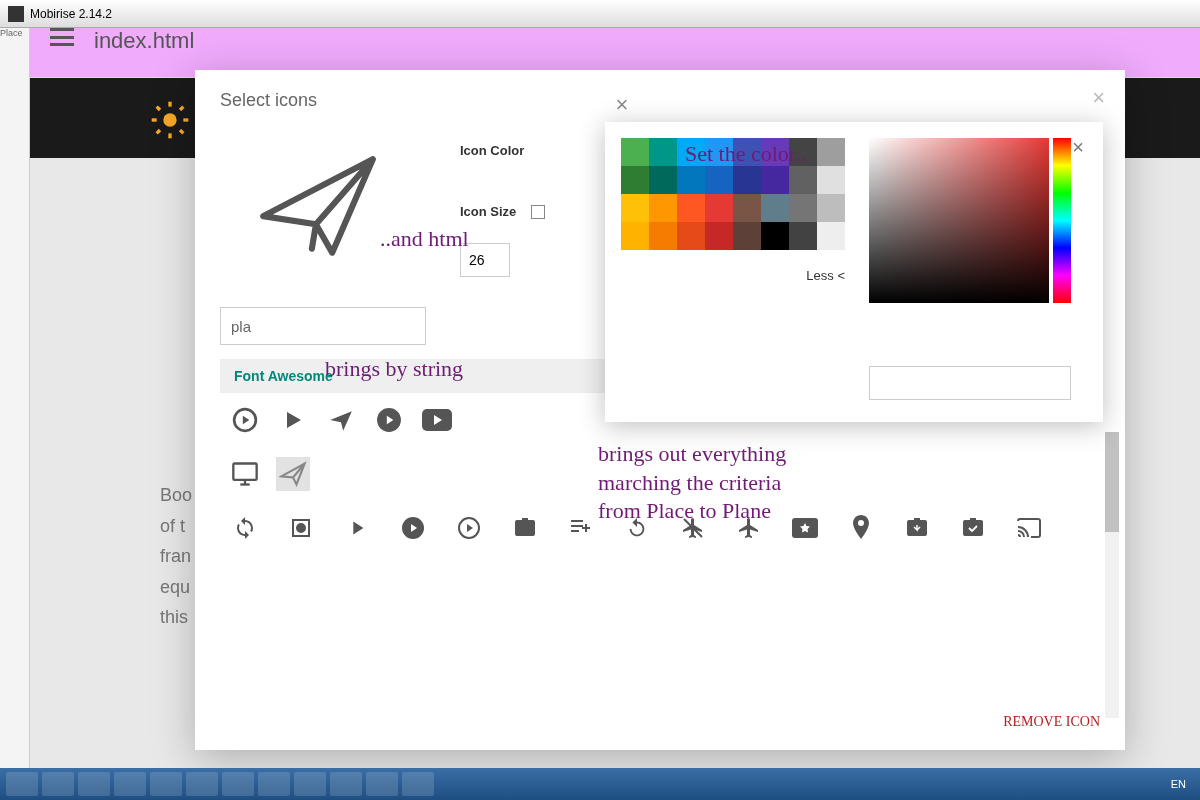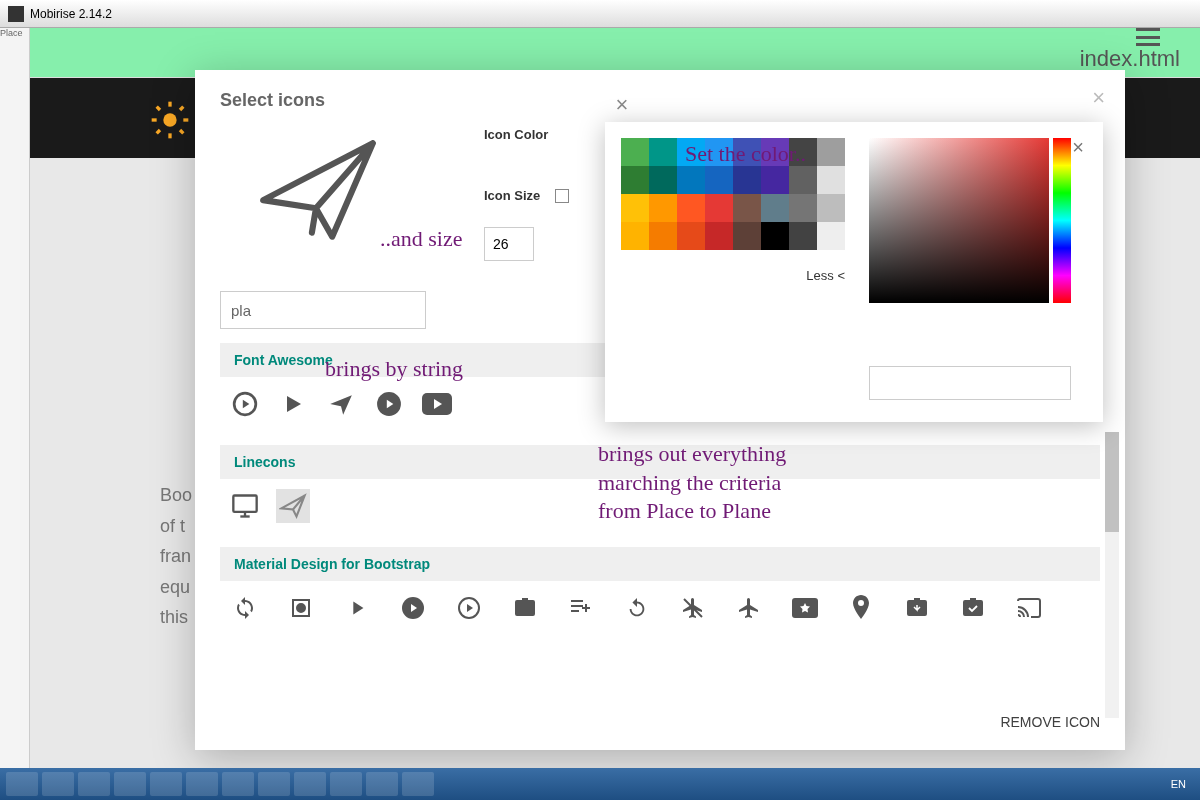--- a/index.html
+++ b/index.html
@@ -1,43 +1,43 @@
 <!DOCTYPE html>
 <html><head>
 <meta charset="utf-8">
 <style>
 * { box-sizing: border-box; margin: 0; padding: 0; }
 body { font-family: Arial, sans-serif; width: 1200px; height: 800px; overflow: hidden; position: relative; background: #e8e8e8; }
 .win-title { height: 28px; background: linear-gradient(#fff,#ddd); border-bottom: 1px solid #aaa; display: flex; align-items: center; padding: 0 8px; font-size: 12px; }
 .win-title .logo { width: 16px; height: 16px; background: #333; margin-right: 6px; }
-.app-topbar { position: absolute; top: 28px; left: 30px; right: 0; height: 50px; background: #86efac; display: flex; align-items: flex-end; padding: 0 20px; border-bottom: 1px solid #ddd; flex-direction: column; }
+.app-topbar { position: absolute; top: 28px; left: 30px; right: 0; height: 50px; background: #f0abfc; display: flex; align-items: flex-start; padding: 0 20px; border-bottom: 1px solid #ddd; }
 .hamburger { width: 24px; height: 18px; display: flex; flex-direction: column; justify-content: space-between; margin-right: 20px; }
 .hamburger span { height: 3px; background: #555; }
 .filename { font-size: 22px; color: #555; }
 .darkstrip { position: absolute; top: 78px; left: 30px; right: 0; height: 80px; background: #1a1a1a; }
 .sun-icon { position: absolute; top: 100px; left: 150px; width: 40px; height: 40px; }
 .body-text { position: absolute; top: 480px; left: 160px; width: 1000px; font-size: 18px; color: #777; line-height: 1.7; }
 .modal { position: absolute; top: 70px; left: 195px; width: 930px; height: 680px; background: #fff; box-shadow: 0 8px 40px rgba(0,0,0,0.25); padding: 20px 25px; }
-.modal-title { font-size: 18px; color: #666; margin-bottom: 16px; font-weight: bold; }
+.modal-title { font-size: 18px; color: #666; margin-bottom: 32px; }
 .modal-close-x { position: absolute; top: 15px; right: 20px; font-size: 22px; color: #bbb; cursor: pointer; }
 .preview-wrap { display: flex; }
 .icon-preview { width: 160px; height: 130px; margin-left: 20px; }
-.props { margin-left: 84px; }
+.props { margin-left: 60px; }
 .prop-label { font-size: 13px; font-weight: bold; color: #333; margin-bottom: 14px; }
 .size-input { width: 50px; height: 34px; border: 1px solid #ccc; padding: 0 8px; font-size: 14px; margin-top: 10px; }
 .checkbox-stub { width: 14px; height: 14px; border: 1px solid #888; display: inline-block; vertical-align: middle; margin-left: 10px; }
 .search-input { width: 206px; height: 38px; border: 1px solid #ccc; padding: 0 10px; font-size: 15px; color: #666; margin-top: 30px; }
 .cat-header { background: #efefef; padding: 9px 14px; font-size: 14px; font-weight: bold; color: #00897b; margin-top: 14px; }
 .icon-row { padding: 10px 8px; display: flex; gap: 14px; align-items: center; }
 .icon-cell { width: 34px; height: 34px; display: flex; align-items: center; justify-content: center; color: #555; cursor: pointer; }
 .icon-cell.selected { background: #e2e2e2; }
 .icon-row.mdb { flex-wrap: nowrap; gap: 22px; }
 .modal-actions { position: absolute; bottom: 20px; right: 25px; display: flex; gap: 22px; align-items: center; }
 .btn-insert { background: #00897b; color: #fff; border: none; padding: 12px 18px; font-size: 14px; letter-spacing: 0.5px; cursor: pointer; }
-.btn-remove { background: none; border: none; font-size: 14px; color: #404040; cursor: pointer; }
+.btn-remove { background: none; border: none; font-size: 14px; color: #b91c1c; cursor: pointer; font-family: Liberation Serif, serif; }
 .color-pop { position: absolute; top: 122px; left: 605px; width: 498px; height: 300px; background: #fff; box-shadow: 0 4px 25px rgba(0,0,0,0.25); padding: 16px; }
 .color-pop-close { position: absolute; top: -30px; left: 5px; width: 24px; height: 24px; color: #888; font-size: 22px; text-align: center; cursor: pointer; }
 .sw { width: 28px; height: 28px; cursor: pointer; }
 .less-link { text-align: right; font-size: 13px; color: #333; margin-top: 18px; cursor: pointer; }
 .picker-box { position: absolute; top: 16px; left: 264px; width: 180px; height: 165px; background: linear-gradient(to bottom, transparent, #000), linear-gradient(to right, #fff, #e53935); }
 .hue-strip { position: absolute; top: 16px; left: 448px; width: 18px; height: 165px; background: linear-gradient(to bottom,#f00,#ff0,#0f0,#0ff,#00f,#f0f,#f00); }
 .picker-close { position: absolute; top: 14px; right: 14px; width: 22px; height: 22px; color: #777; font-size: 20px; text-align: center; cursor: pointer; }
 .hex-input { position: absolute; top: 244px; left: 264px; width: 202px; height: 34px; border: 1px solid #ccc; padding: 0 8px; }
 .annotation { position: absolute; font-family: 'Comic Sans MS','Brush Script MT',cursive; font-size: 22px; color: #701a75; line-height: 1.3; }
 .taskbar { position: absolute; bottom: 0; left: 0; right: 0; height: 32px; background: linear-gradient(#3a6ea5,#1e4e82); display: flex; align-items: center; padding: 0 6px; gap: 4px; margin-top: 16px; }
@@ -130,37 +130,35 @@
         </svg>
       </div>
     <div class="icon-cell">
         <svg width="30" height="22" viewBox="0 0 30 22">
           <rect width="30" height="22" rx="5" fill="#555"></rect>
           <path d="M12 6 L20 11 L12 16 Z" fill="#fff"></path>
         </svg>
       </div>
   </div>
 
-  <div class="cat-header">Linecons</div>
   <div class="icon-row">
     <div class="icon-cell">
         <svg width="28" height="26" viewBox="0 0 24 22">
           <rect x="2" y="2" width="20" height="14" rx="1" fill="none" stroke="#555" stroke-width="2"></rect>
           <line x1="8" y1="20" x2="16" y2="20" stroke="#555" stroke-width="2"></line>
           <line x1="12" y1="16" x2="12" y2="20" stroke="#555" stroke-width="2"></line>
         </svg>
       </div>
     <div class="icon-cell selected">
         <svg width="28" height="28" viewBox="0 0 24 24">
           <path d="M2 14 L22 3 L15 21 L12 15 Z M12 15 L22 3" fill="none" stroke="#888" stroke-width="1.8"></path>
         </svg>
       </div>
   </div>
 
-  <div class="cat-header">Material Design for Bootstrap</div>
   <div class="icon-row mdb">
     <div class="icon-cell">
         <svg width="24" height="24" viewBox="0 0 24 24" fill="#555">
           <path d="M12 4V1L8 5l4 4V6c3.3 0 6 2.7 6 6 0 1-.3 2-.7 2.8l1.5 1.5C19.5 15 20 13.6 20 12c0-4.4-3.6-8-8-8zm0 14c-3.3 0-6-2.7-6-6 0-1 .3-2 .7-2.8L5.2 7.7C4.5 9 4 10.4 4 12c0 4.4 3.6 8 8 8v3l4-4-4-4v3z"></path>
         </svg>
       </div>
     <div class="icon-cell">
         <svg width="24" height="24" viewBox="0 0 24 24" fill="none" stroke="#555" stroke-width="2">
           <rect x="4" y="4" width="16" height="16"></rect>
           <circle cx="12" cy="12" r="4" fill="#555"></circle>
@@ -286,21 +284,21 @@
       <div class="sw" style="background: rgb(238, 238, 238);"></div>
     </div>
   <div class="less-link" style="width:224px">Less &lt;</div>
   <div class="picker-box"></div>
   <div class="hue-strip"></div>
   <div class="picker-close">×</div>
   <input class="hex-input" style="">
 </div>
 
 <div class="annotation" style="top:140px; left:685px">Set the color..</div>
-<div class="annotation" style="top:225px; left:380px">..and size</div>
+<div class="annotation" style="top:225px; left:380px">..and html</div>
 <div class="annotation" style="top:355px; left:325px">brings by string</div>
 <div class="annotation" style="top:440px; left:598px; white-space:pre-line">brings out everything
 marching the criteria
 from Place to Plane</div>
 
 <div class="taskbar">
   <div class="task-item"></div>
   <div class="task-item"></div>
   <div class="task-item"></div>
   <div class="task-item"></div>

